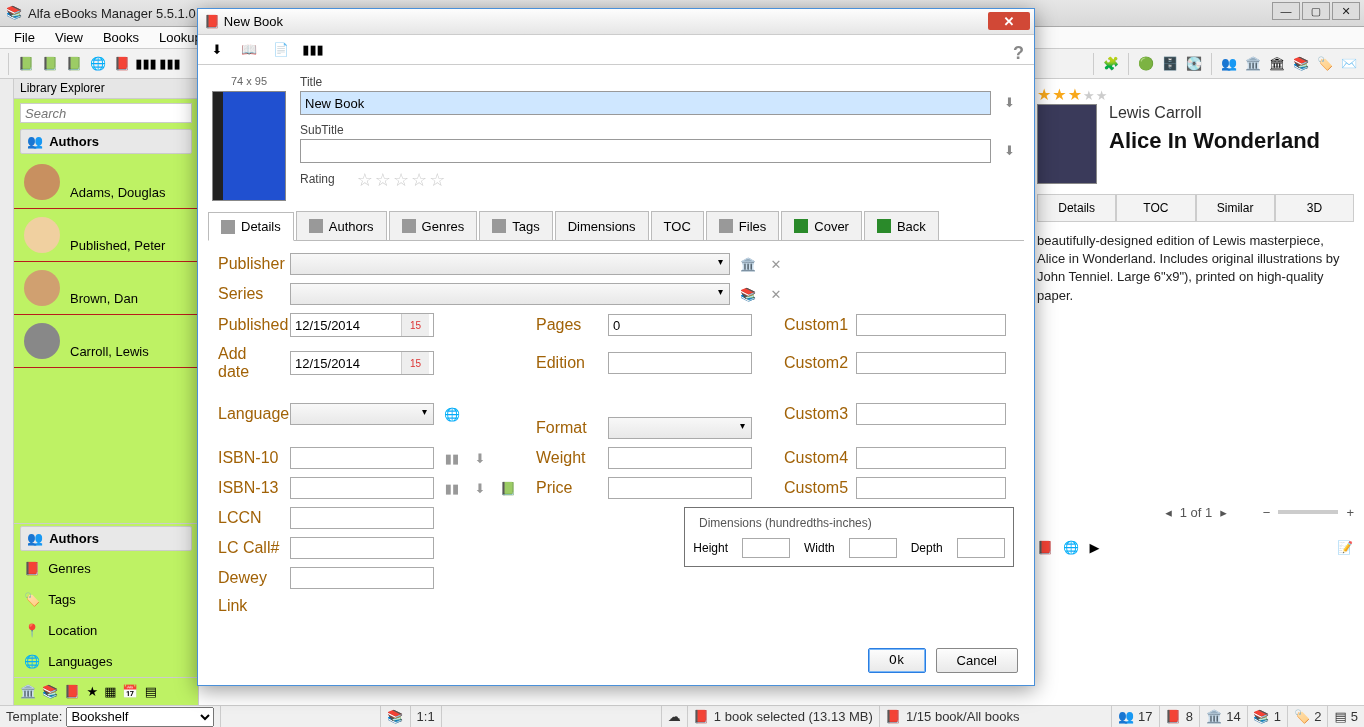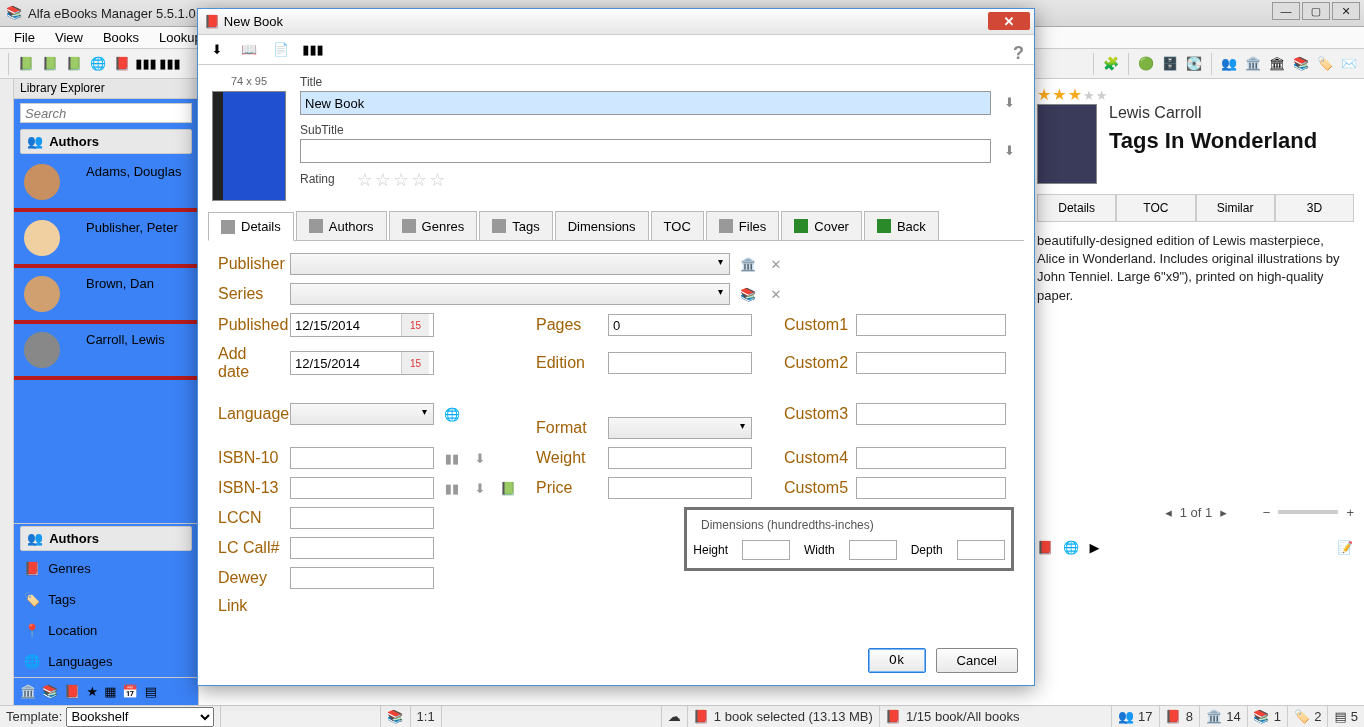--- a/index.html
+++ b/index.html
@@ -11,26 +11,26 @@
 .win-ctrls { position:absolute; right:4px; top:2px; display:flex; gap:2px;}
 .win-ctrls div { width:28px; height:18px; background:#ddd; border:1px solid #999; display:flex;align-items:center;justify-content:center; font-size:11px;}
 .menubar { height:22px; background:#fafafa; border-bottom:1px solid #ccc; display:flex; align-items:center; padding:0 6px; gap:4px;}
 .menubar span { padding:2px 8px; }
 .toolbar { height:30px; background:#f2f2f2; border-bottom:1px solid #ccc; display:flex; align-items:center; padding:0 4px; gap:2px;}
 .tbtn { width:22px; height:22px; display:flex; align-items:center; justify-content:center; }
 .tsep { width:1px; height:22px; background:#ccc; margin:0 4px;}
 
 .main { display:flex; height: calc(100% - 27px - 22px - 30px - 22px); }
 .left-tray { width:14px; background:#ececec; border-right:1px solid #ccc; display:flex; flex-direction:column; align-items:center; padding-top:4px; gap:4px;}
-.explorer { width:185px; background:#3b82f6; border-right:1px solid #ccc; display:flex; flex-direction:column; }
+.explorer { width:185px; background:#bef264; border-right:1px solid #ccc; display:flex; flex-direction:column; }
 .panel-header { height:20px; background:#e6e6e6; border-bottom:1px solid #ccc; padding:2px 6px; font-size:12px;}
 .searchbox { margin:4px 6px;border-radius:10px; }
 .searchbox input { width:100%; height:20px; border:1px solid #ccc; padding:0 4px; font-style:italic; color:#888;}
 .grp-hdr { background:#e8e8e8; border:1px solid #ccc; margin:2px 6px; padding:4px 6px; font-weight:bold; display:flex; align-items:center; gap:6px; border-radius:2px;}
-.author-item { display:flex; align-items:flex-start; gap:26px; padding:8px 10px; border-bottom:4px solid #b91c1c;}
+.author-item { display:flex; align-items:flex-end; gap:10px; padding:8px 10px; border-bottom:1px solid #b91c1c;}
 .avatar { width:36px; height:36px; border-radius:50%; background:#ccc; }
 .sidebar-section { border-top:1px solid #ccc; }
 .sidebar-item { display:flex; align-items:center; gap:8px; padding:8px 10px; }
 .sidebar-bottom-icons { display:flex; gap:6px; padding:6px; border-top:1px solid #ccc; }
 .content { flex:1; background:#fff; position:relative; overflow:hidden;}
 .book-pane {
   position:absolute; left:838px; top:6px; right:10px;
 }
 .book-title-row { display:flex; align-items:flex-start; gap:12px;}
 .cover-thumb { width:60px; height:80px; background:#3a3a5a; border:1px solid #888;}
@@ -73,21 +73,21 @@
 .frow { display:flex; align-items:center; margin-bottom:8px; gap:8px;}
 .fcol { display:flex; align-items:center; gap:8px;}
 .flabel { width:64px; font-size:16px; color:#a16207;}
 .finput { height:22px; border:1px solid #aaa; padding:0 4px; background:#fff;}
 .combo { height:22px; border:1px solid #aaa; background:linear-gradient(#f8f8f8,#e8e8e8); padding:0 20px 0 4px; position:relative;}
 .combo::after{content:"▾"; position:absolute; right:6px; top:2px; font-size:10px;}
 .date-input { display:flex; align-items:center; border:1px solid #aaa; height:24px; width:144px;}
 .date-input input{ border:none; width:110px; padding:0 4px; height:22px;}
 .date-input .cal{ width:28px; height:22px; background:#eee; border-left:1px solid #ccc; display:flex;align-items:center;justify-content:center; color:#d33; font-size:10px;}
 .mini-icon{ width:20px; height:20px; color:#999; display:flex;align-items:center;justify-content:center;}
-.dim-box{ border:3px solid #737373; padding:8px 14px; margin-left:auto; width:330px;}
+.dim-box{ border:1px solid #737373; padding:8px 14px; margin-left:auto; width:330px;}
 .dim-box .dt{ font-size:12px; color:#555; margin-bottom:8px;}
 .dim-row{ display:flex; gap:14px; align-items:center; justify-content:center;}
 .dim-row label{font-size:12px;}
 .dim-row input{ width:48px; height:20px; border:1px solid #aaa;}
 .dlg-buttons { position:absolute; bottom:12px; right:16px; display:flex; gap:10px;}
 .btn { padding:4px 20px; border:1px solid #888; background:linear-gradient(#fdfdfd,#e9e9e9); border-radius:2px;}
 .btn.primary{ border:1px solid #2a7de1; box-shadow:0 0 0 1px #7ab7f7 inset;font-family:Liberation Mono, monospace;}
 select.template{ height:20px; width:148px;}
 .help-icon { position:absolute; right:10px; top:34px; font-size:18px; color:#888; font-weight:bold;}
 </style>
@@ -146,21 +146,21 @@
         <span>👥</span>
         <span>Authors</span>
       </div>
 
      <div class="author-item">
         <div class="avatar" style="background:#c89060"></div>
         <span>Adams, Douglas</span>
       </div>
      <div class="author-item">
         <div class="avatar" style="background:#f0d0a0"></div>
-        <span>Publisher, Peter</span>
+        <span>Published, Peter</span>
       </div>
      <div class="author-item">
         <div class="avatar" style="background:#d0a070"></div>
         <span>Brown, Dan</span>
       </div>
      <div class="author-item">
         <div class="avatar" style="background:#888"></div>
         <span>Carroll, Lewis</span>
       </div>
 
@@ -199,21 +199,21 @@
   </div>
 
   <div class="content">
 
     <div class="book-pane">
       <div class="stars">★★★<span class="grey">★★</span></div>
       <div class="book-title-row">
         <div class="cover-thumb"></div>
         <div>
           <div style="font-size:16px;color:#333;margin-bottom:6px;">Lewis Carroll</div>
-          <div style="font-size:22px;font-weight:bold;color:#111;">Tags In Wonderland</div>
+          <div style="font-size:22px;font-weight:bold;color:#111;">Alice In Wonderland</div>
         </div>
       </div>
       <div class="book-tabs">
         <div>Details</div>
         <div>TOC</div>
         <div>Similar</div>
         <div>3D</div>
       </div>
       <div class="book-desc">beautifully-designed edition of Lewis masterpiece, Alice in Wonderland. Includes original illustrations by John Tenniel. Large 6"x9"), printed on high-quality paper.</div>
 

